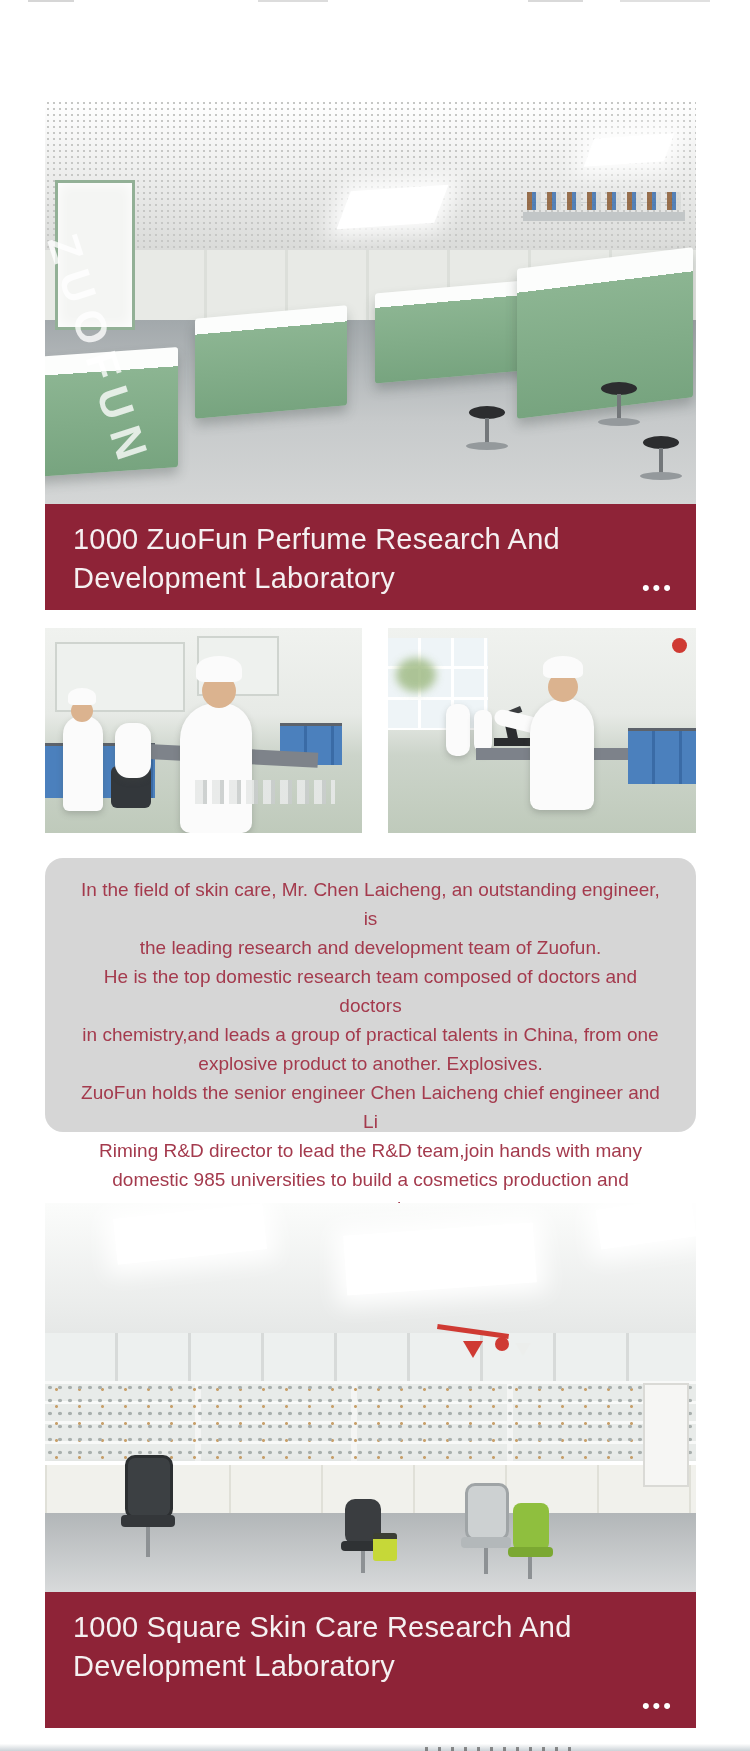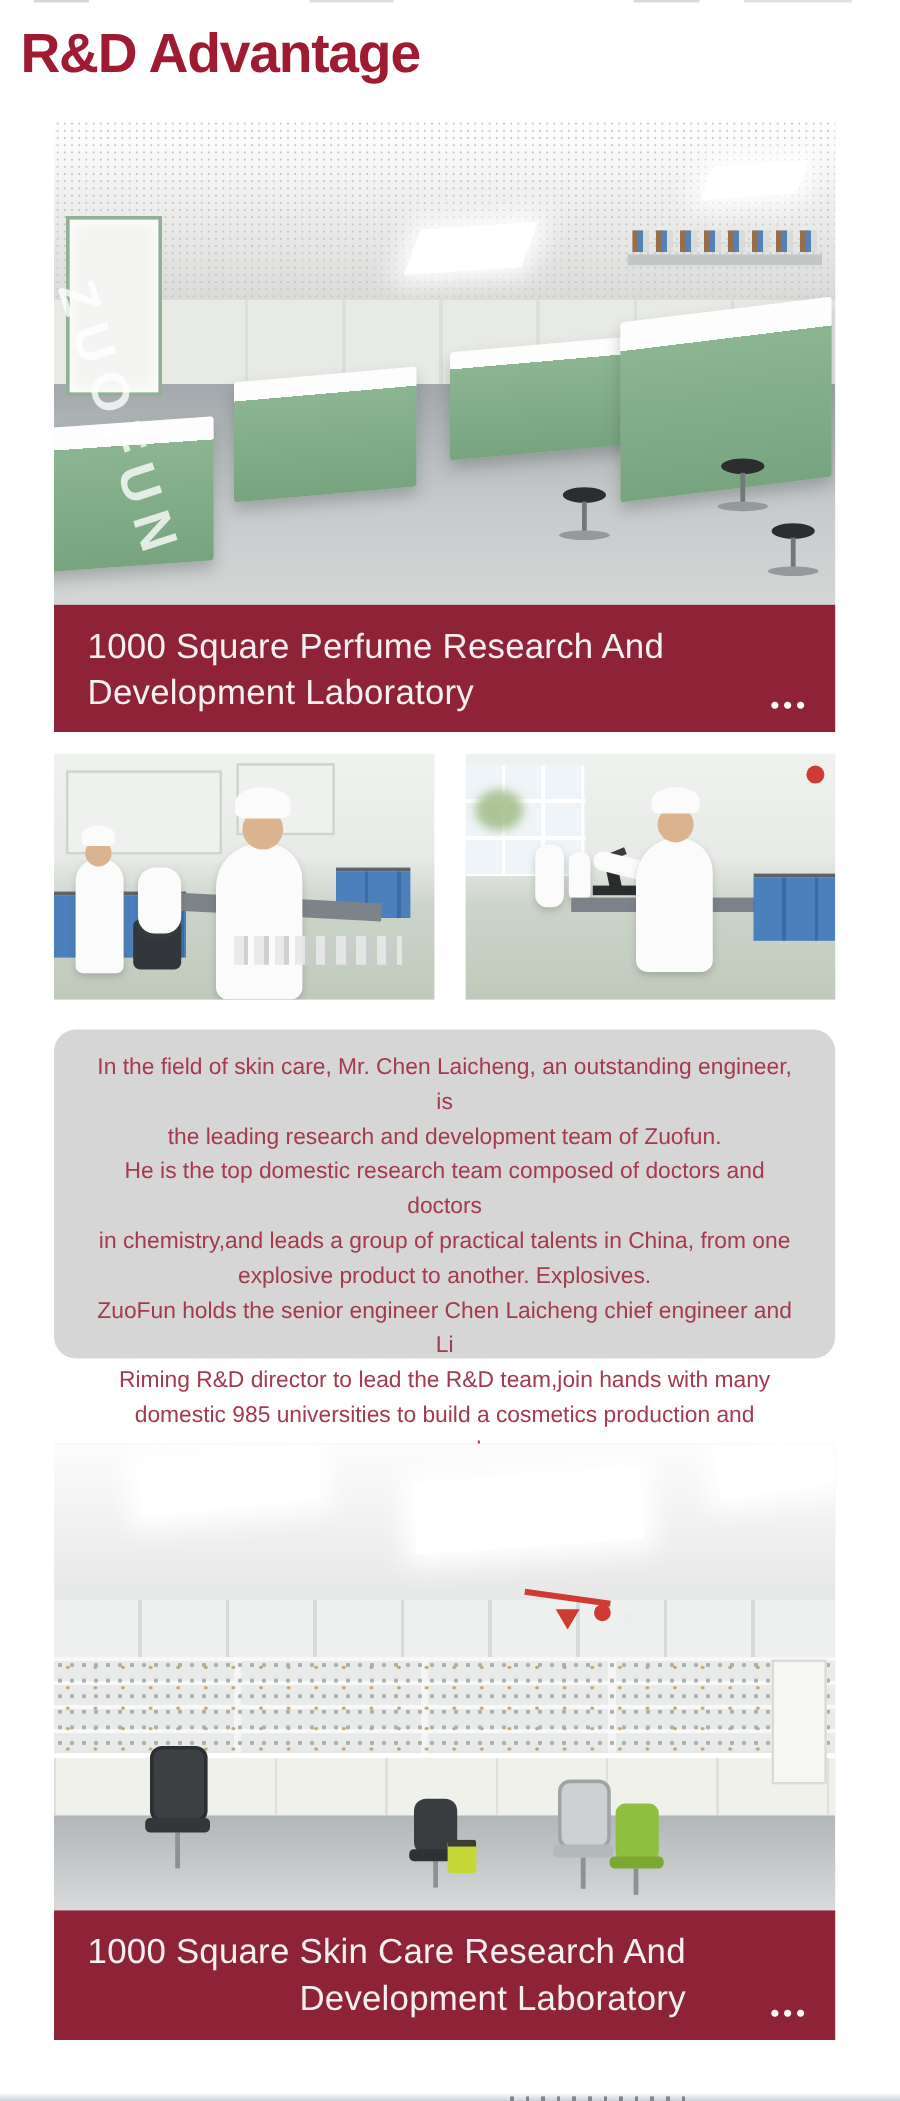--- a/index.html
+++ b/index.html
@@ -54,21 +54,21 @@
   .stool::after{content:""; position:absolute; left:-3px; top:36px; width:42px; height:8px; border-radius:50%; background:#94999c;}
   .stool.s1{left:424px; top:306px;}
   .stool.s2{left:556px; top:282px;}
   .stool.s3{left:598px; top:336px;}
   .watermark{position:absolute; left:40px; top:128px; transform:rotate(72deg); transform-origin:left top;
     font-size:44px; font-weight:700; letter-spacing:10px; color:rgba(255,255,255,.78);}
 
   
   .banner{position:relative; width:651px; background:var(--banner,#8e2337);}
   .banner1{height:106px;}
-  .banner2{height:108px;text-align:right;}
+  .banner2{height:136px;}
   .caption{position:absolute; left:28px; top:16px; white-space:pre-line;
     color:var(--caption,#f5f0f1); font-size:29px; line-height:39px; font-weight:400; letter-spacing:.2px;}
   .dots{position:absolute; right:22px; bottom:12px; color:#fff; font-size:22px;
     letter-spacing:3px; line-height:20px; cursor:pointer;}
 
   
   .row{position:absolute; left:45px; top:628px; width:651px; height:205px; display:flex; justify-content:space-between;}
   .photoA{width:317px; height:205px;}
   .photoB{width:308px; height:205px;}
   .photoA,.photoB{position:relative; overflow:hidden;
@@ -163,21 +163,20 @@
   .peek-marks{position:absolute; left:425px; bottom:0; width:150px; height:4px; opacity:.65;
     background:repeating-linear-gradient(90deg,#555 0 3px,transparent 3px 13px);}
 </style>
 </head>
 <body>
 
 <div class="page">
 
   <div class="top-peek decor"></div>
 
-  <h1 class="title">R&amp;D Advantage</h1>
 
   <section class="card card1">
     <div class="photo photo1">
       <div class="decor p1-ceiling"></div>
       <div class="decor p1-light a"></div>
       <div class="decor p1-light b"></div>
       <div class="decor p1-wall"></div>
       <div class="decor p1-floor"></div>
       <div class="decor p1-hood"></div>
       <div class="bench b1"></div>
@@ -185,21 +184,21 @@
       <div class="bench b3"></div>
       <div class="bench b4"></div>
       <div class="decor p1-shelf"></div>
       <div class="decor p1-bottles"></div>
       <div class="stool s1"></div>
       <div class="stool s2"></div>
       <div class="stool s3"></div>
       <div class="watermark">ZUOFUN</div>
     </div>
     <div class="banner banner1">
-      <div class="caption">1000 Square Perfume Research And
+      <div class="caption">1000 ZuoFun Perfume Research And
 Development Laboratory</div>
       <div class="dots">•••</div>
     </div>
   </section>
 
   <div class="row">
     <div class="photoA">
       <div class="decor frame pa-f1"></div>
       <div class="decor frame pa-f2"></div>
       <div class="decor blue-cabs pa-cab1"></div>

